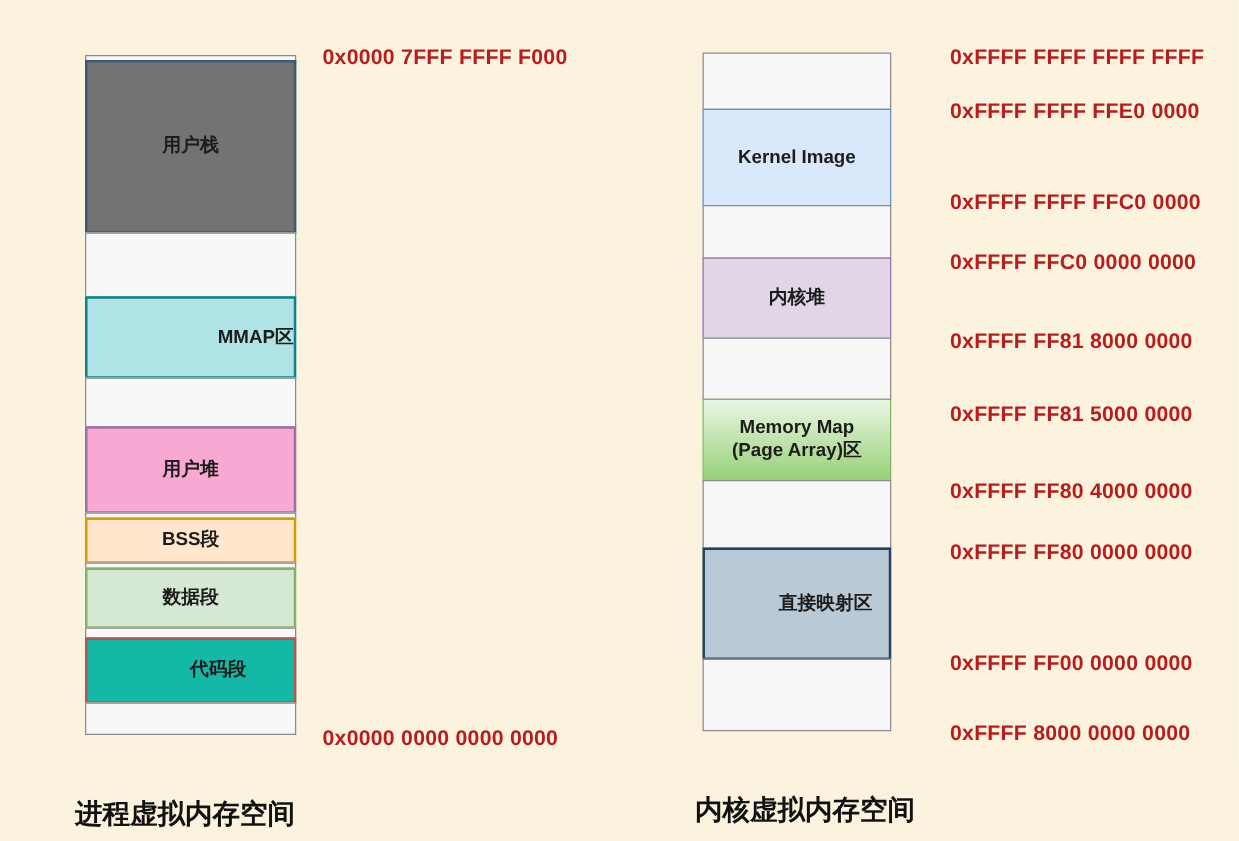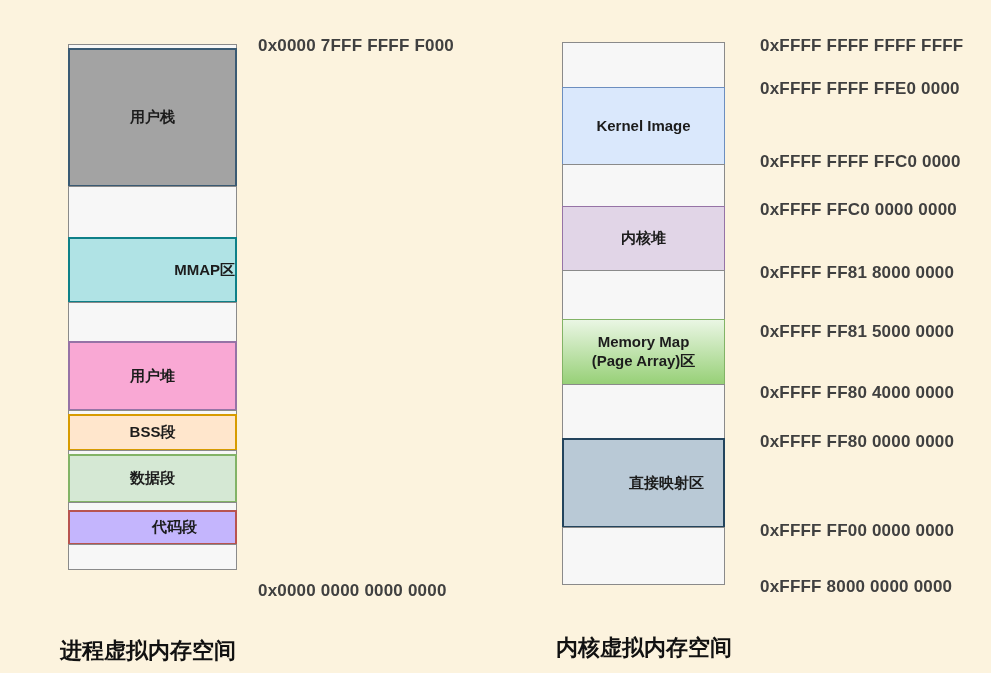--- a/index.html
+++ b/index.html
@@ -13,66 +13,66 @@
     height: 673px;
     background: #FCF3DE;
     overflow: hidden;
   }
   .column {
     position: absolute;
     display: flex;
     flex-direction: column;
   }
   .column-left { left: 68px; top: 44px; width: 169px; }
-  .column-right { left: 562px; top: 42px; width: 163px; }
+  .column-right { left: 562px; top: 42px; width: 151px; }
   .seg {
     box-sizing: border-box;
     display: flex;
     align-items: center;
     justify-content: center;
     text-align: center;
     font-weight: bold;
     font-size: 15px;
     line-height: 1.25;
     color: #1c1c1c;
     background: #F7F7F7;
     border: 1px solid #8A8A8A;
     margin-top: -1px;
   }
   .seg:first-child { margin-top: 0; }
   
   .l-spacer     { height: 5px; }
-  .l-user-stack { height: 139px; background: #a3a3a3; border: 2px solid #3A5A73; }
+  .l-user-stack { height: 139px; background: #737373; border: 2px solid #3A5A73; }
   .l-empty1     { height: 52px; }
   .l-mmap       { height: 66px; background: #B0E3E5; border: 2px solid #0E8088; justify-content: flex-end; }
   .l-empty2     { height: 40px; }
   .l-user-heap  { height: 70px; background: #f9a8d4; border: 2px solid #9673A6; }
   .l-gap1       { height: 5px; }
   .l-bss        { height: 37px; background: #FFE6CC; border: 2px solid #D79B00; }
   .l-gap2       { height: 5px; }
   .l-data       { height: 49px; background: #D5E8D4; border: 2px solid #82B366; }
   .l-gap3       { height: 9px; }
-  .l-code       { height: 35px; background: #c4b5fd; border: 2px solid #B85450; padding-left: 44px; }
+  .l-code       { height: 53px; background: #14b8a6; border: 2px solid #B85450; padding-left: 44px; }
   .l-empty3     { height: 26px; }
   
   .r-empty1       { height: 46px; }
   .r-kernel-image { height: 78px; background: #DAE8FC; border: 1px solid #6C8EBF; }
   .r-empty2       { height: 43px; }
   .r-kernel-heap  { height: 65px; background: #E1D5E7; border: 1px solid #9673A6; }
   .r-empty3       { height: 50px; }
   .r-memmap       { height: 66px; background: linear-gradient(#EAF6E4, #97D077); border: 1px solid #82B366; padding: 0 20px; }
   .r-empty4       { height: 55px; }
   .r-direct-map   { height: 90px; background: #B9C9D6; border: 2px solid #23445D; padding-left: 46px; }
   .r-empty5       { height: 58px; }
 
   .addr {
     position: absolute;
     font-weight: bold;
     font-size: 17px;
-    color: #404040;
+    color: #b91c1c;
     white-space: nowrap;
     letter-spacing: 0.2px;
   }
   .addr-left  { left: 258px; }
   .addr-right { left: 760px; }
 
   .space-title {
     position: absolute;
     margin: 0;
     font-weight: bold;

